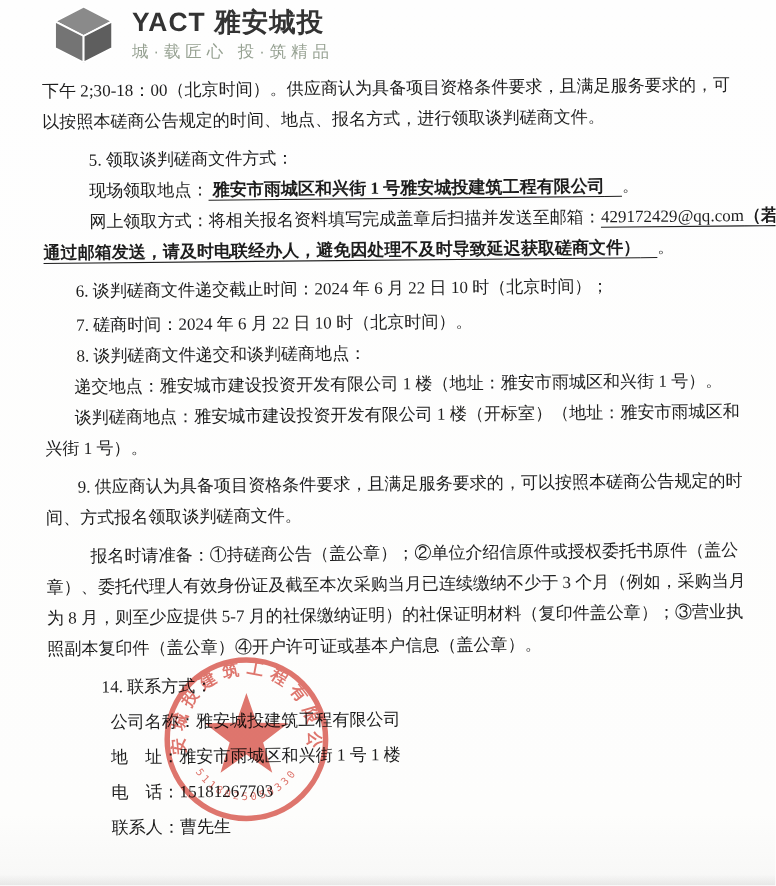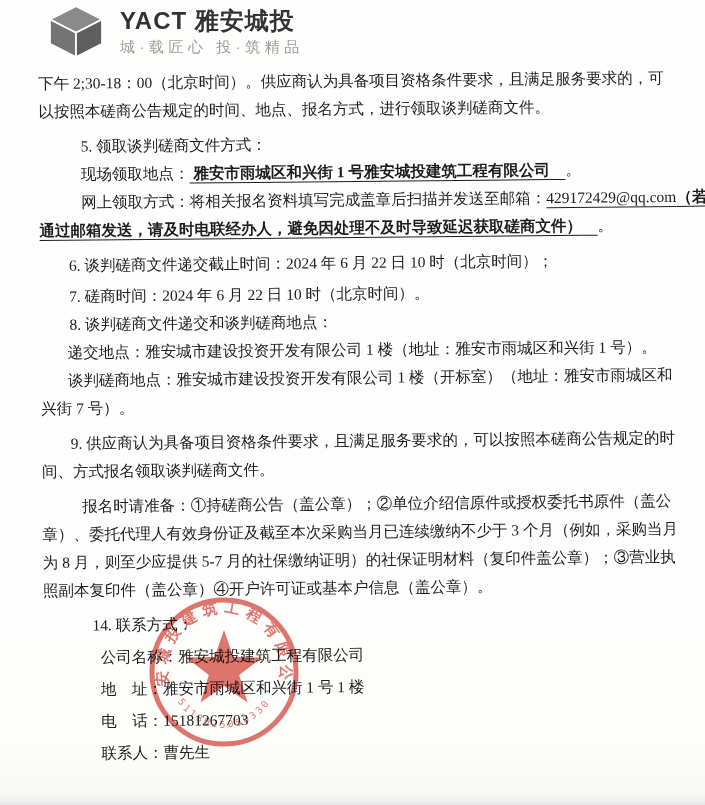--- a/index.html
+++ b/index.html
@@ -79,21 +79,21 @@
       <div class="line cont"><span>以按照本磋商公告规定的时间、地点、报名方式，进行领取谈判磋商文件。</span></div>
       <div class="line item5 gap"><span>5. 领取谈判磋商文件方式：</span></div>
       <div class="line sub"><span>现场领取地点：</span><span class="b u"> 雅安市雨城区和兴街 1 号雅安城投建筑工程有限公司</span><span class="u">　</span><span>。</span></div>
       <div class="line sub"><span>网上领取方式：将相关报名资料填写完成盖章后扫描并发送至邮箱：</span><span class="u">429172429@qq.com</span><span class="b u">（若</span></div>
       <div class="line cont"><span class="b u">通过邮箱发送，请及时电联经办人，避免因处理不及时导致延迟获取磋商文件）</span><span class="u">　</span><span>。</span></div>
       <div class="line item gap"><span>6. 谈判磋商文件递交截止时间：2024 年 6 月 22 日 10 时（北京时间）；</span></div>
       <div class="line item g3"><span>7. 磋商时间：2024 年 6 月 22 日 10 时（北京时间）。</span></div>
       <div class="line item"><span>8. 谈判磋商文件递交和谈判磋商地点：</span></div>
       <div class="line sub2"><span>递交地点：雅安城市建设投资开发有限公司 1 楼（地址：雅安市雨城区和兴街 1 号）。</span></div>
       <div class="line sub2"><span>谈判磋商地点：雅安城市建设投资开发有限公司 1 楼（开标室）（地址：雅安市雨城区和</span></div>
-      <div class="line cont"><span>兴街 7 号）。</span></div>
+      <div class="line cont"><span>兴街 1 号）。</span></div>
       <div class="line item gap"><span>9. 供应商认为具备项目资格条件要求，且满足服务要求的，可以按照本磋商公告规定的时</span></div>
       <div class="line cont"><span>间、方式报名领取谈判磋商文件。</span></div>
       <div class="line rep gap"><span>报名时请准备：①持磋商公告（盖公章）；②单位介绍信原件或授权委托书原件（盖公</span></div>
       <div class="line cont"><span>章）、委托代理人有效身份证及截至本次采购当月已连续缴纳不少于 3 个月（例如，采购当月</span></div>
       <div class="line cont"><span>为 8 月，则至少应提供 5-7 月的社保缴纳证明）的社保证明材料（复印件盖公章）；③营业执</span></div>
       <div class="line cont"><span>照副本复印件（盖公章）④开户许可证或基本户信息（盖公章）。</span></div>
       <div class="line chead gap"><span>14. 联系方式：</span></div>
       <div class="line cline"><span>公司名称：雅安城投建筑工程有限公司</span></div>
       <div class="line cline"><span>地　址：雅安市雨城区和兴街 1 号 1 楼</span></div>
       <div class="line cline"><span>电　话：15181267703</span></div>

